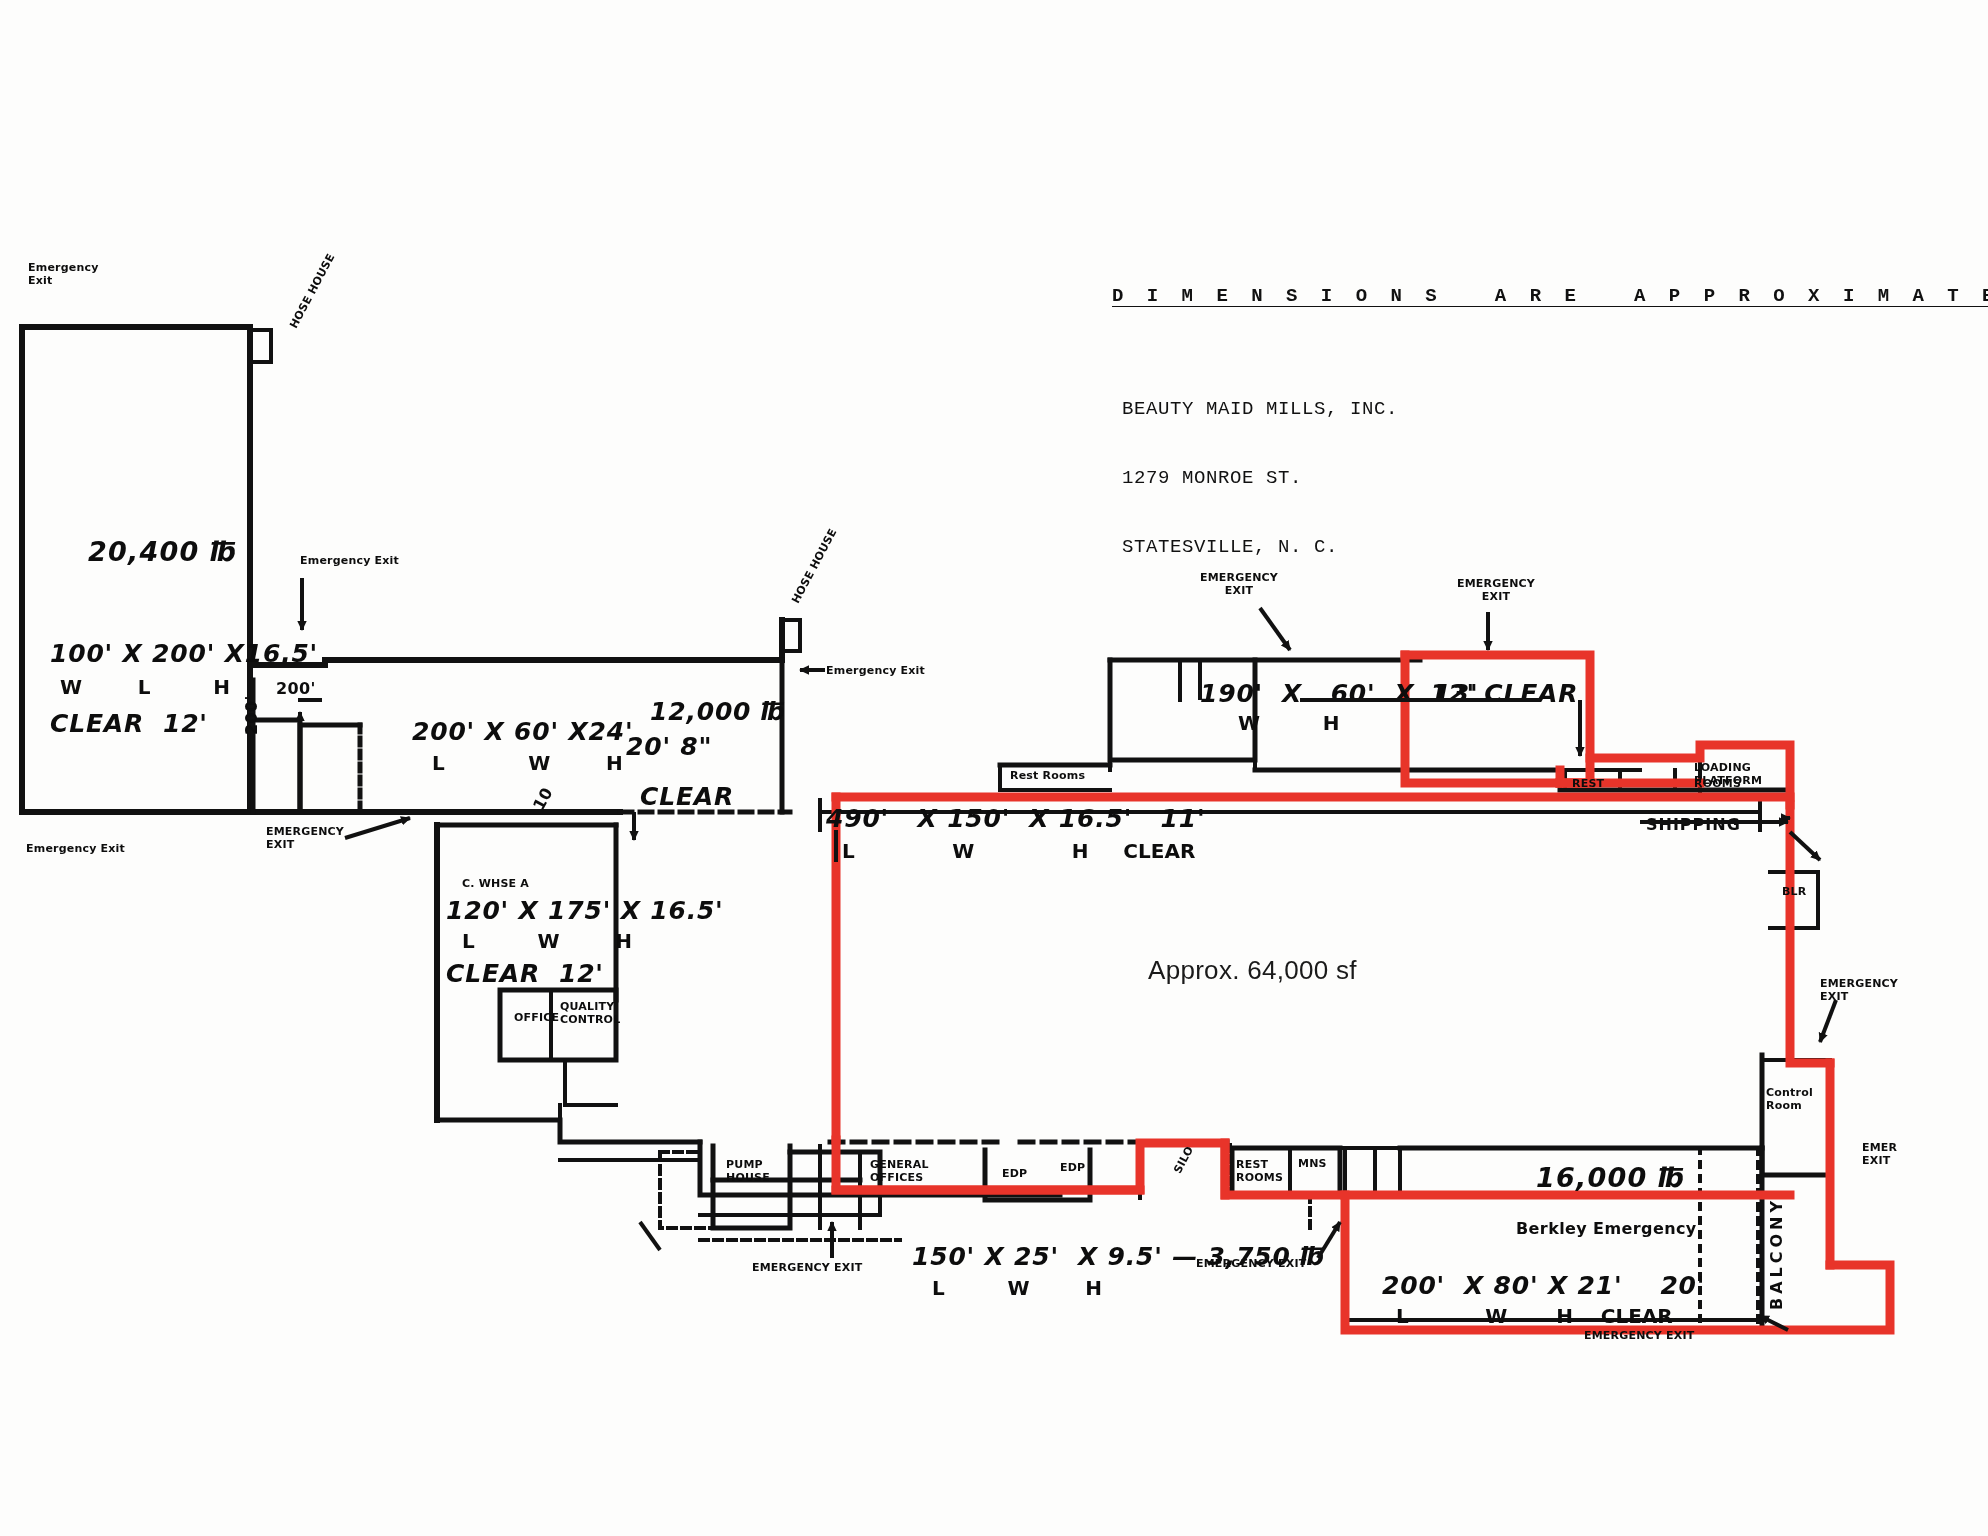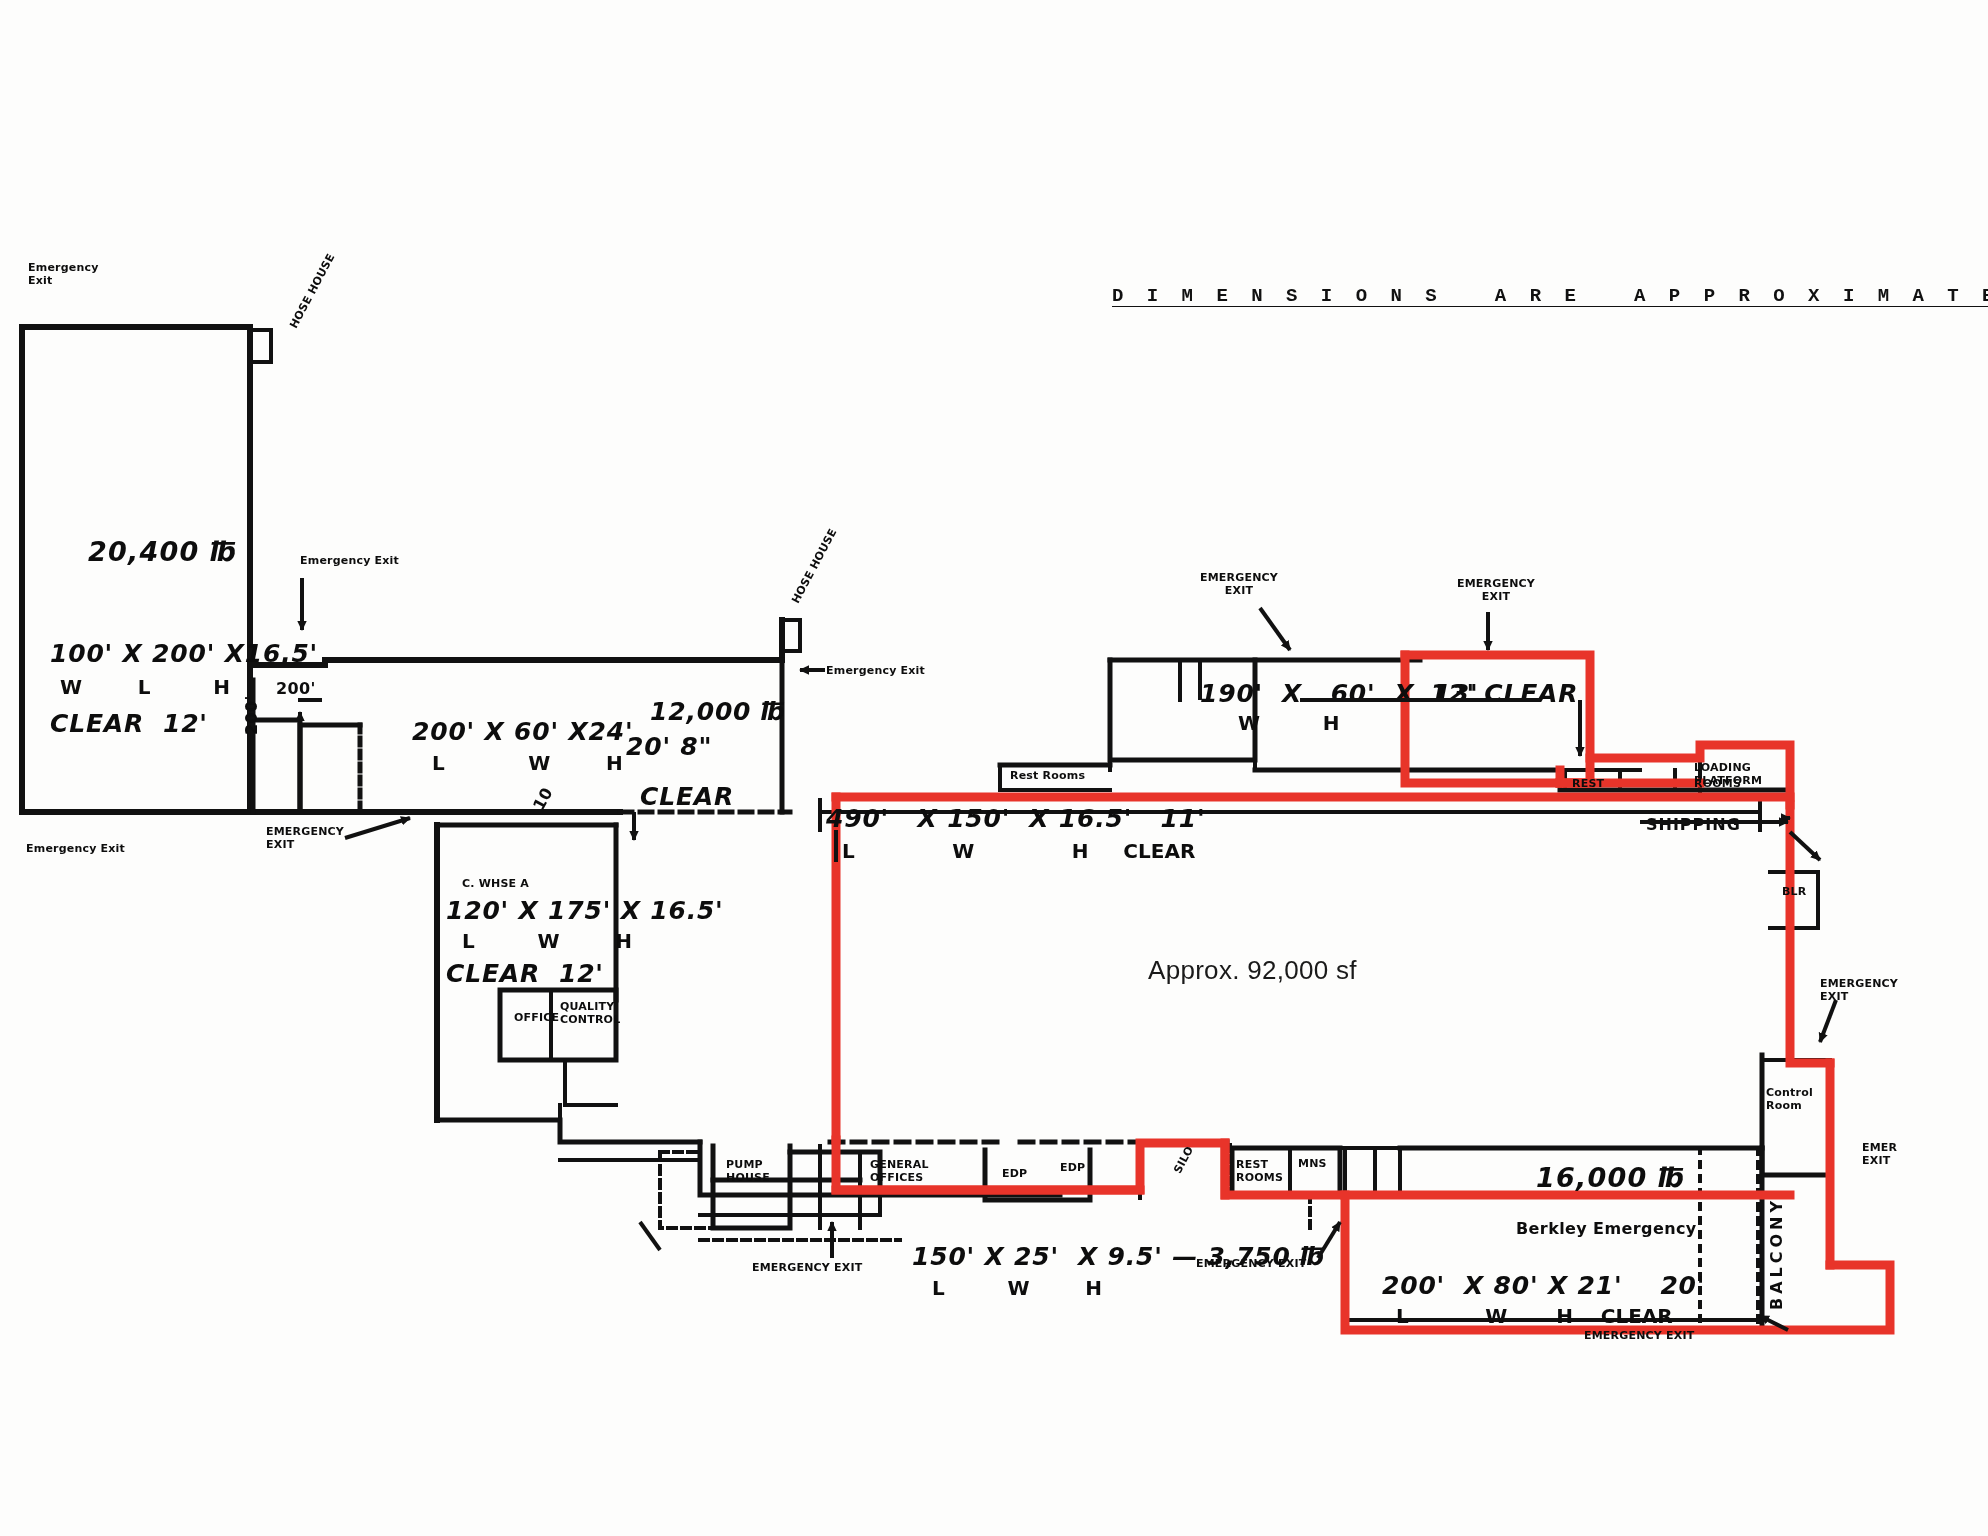--- a/index.html
+++ b/index.html
@@ -166,22 +166,27 @@
                L1345,1195 L1345,1330 L1890,1330 L1890,1265 L1830,1265"></path>
       <path d="M1225,1143 L1225,1195"></path>
       <path d="M1345,1195 L1790,1195"></path>
       <path d="M1830,1063 L1830,1265"></path>
       <path d="M836,1190 L1140,1190"></path>
     </g>
   </svg>
 
   <div class="typed" id="hdr-title">D I M E N S I O N S   A R E   A P P R O X I M A T E</div>
 
-
-  <div id="sf-note">Approx. 92,000 sf</div>
+  <div class="typed" id="hdr-addr">
+    <div>BEAUTY MAID MILLS, INC.</div>
+    <div>1279 MONROE ST.</div>
+    <div>STATESVILLE, N. C.</div>
+  </div>
+
+  <div id="sf-note">Approx. 64,000 sf</div>
 
   <div class="hand hw-big" style="left:88px;top:537px;">20,400 ℔</div>
   <div class="hand hw-dim" style="left:50px;top:640px;">100' X 200' X16.5'</div>
   <div class="hand hw-mid" style="left:60px;top:676px;letter-spacing:0;">W        L         H</div>
   <div class="hand hw-dim" style="left:50px;top:710px;">CLEAR  12'</div>
   <div class="hand hw-sm rot-v" style="left:243px;top:735px;">200'</div>
   <div class="hand hw-sm" style="left:276px;top:680px;">200'</div>
 
   <div class="hand hw-dim" style="left:412px;top:718px;">200' X 60' X24'</div>
   <div class="hand hw-mid" style="left:432px;top:752px;letter-spacing:0;">L            W        H</div>

